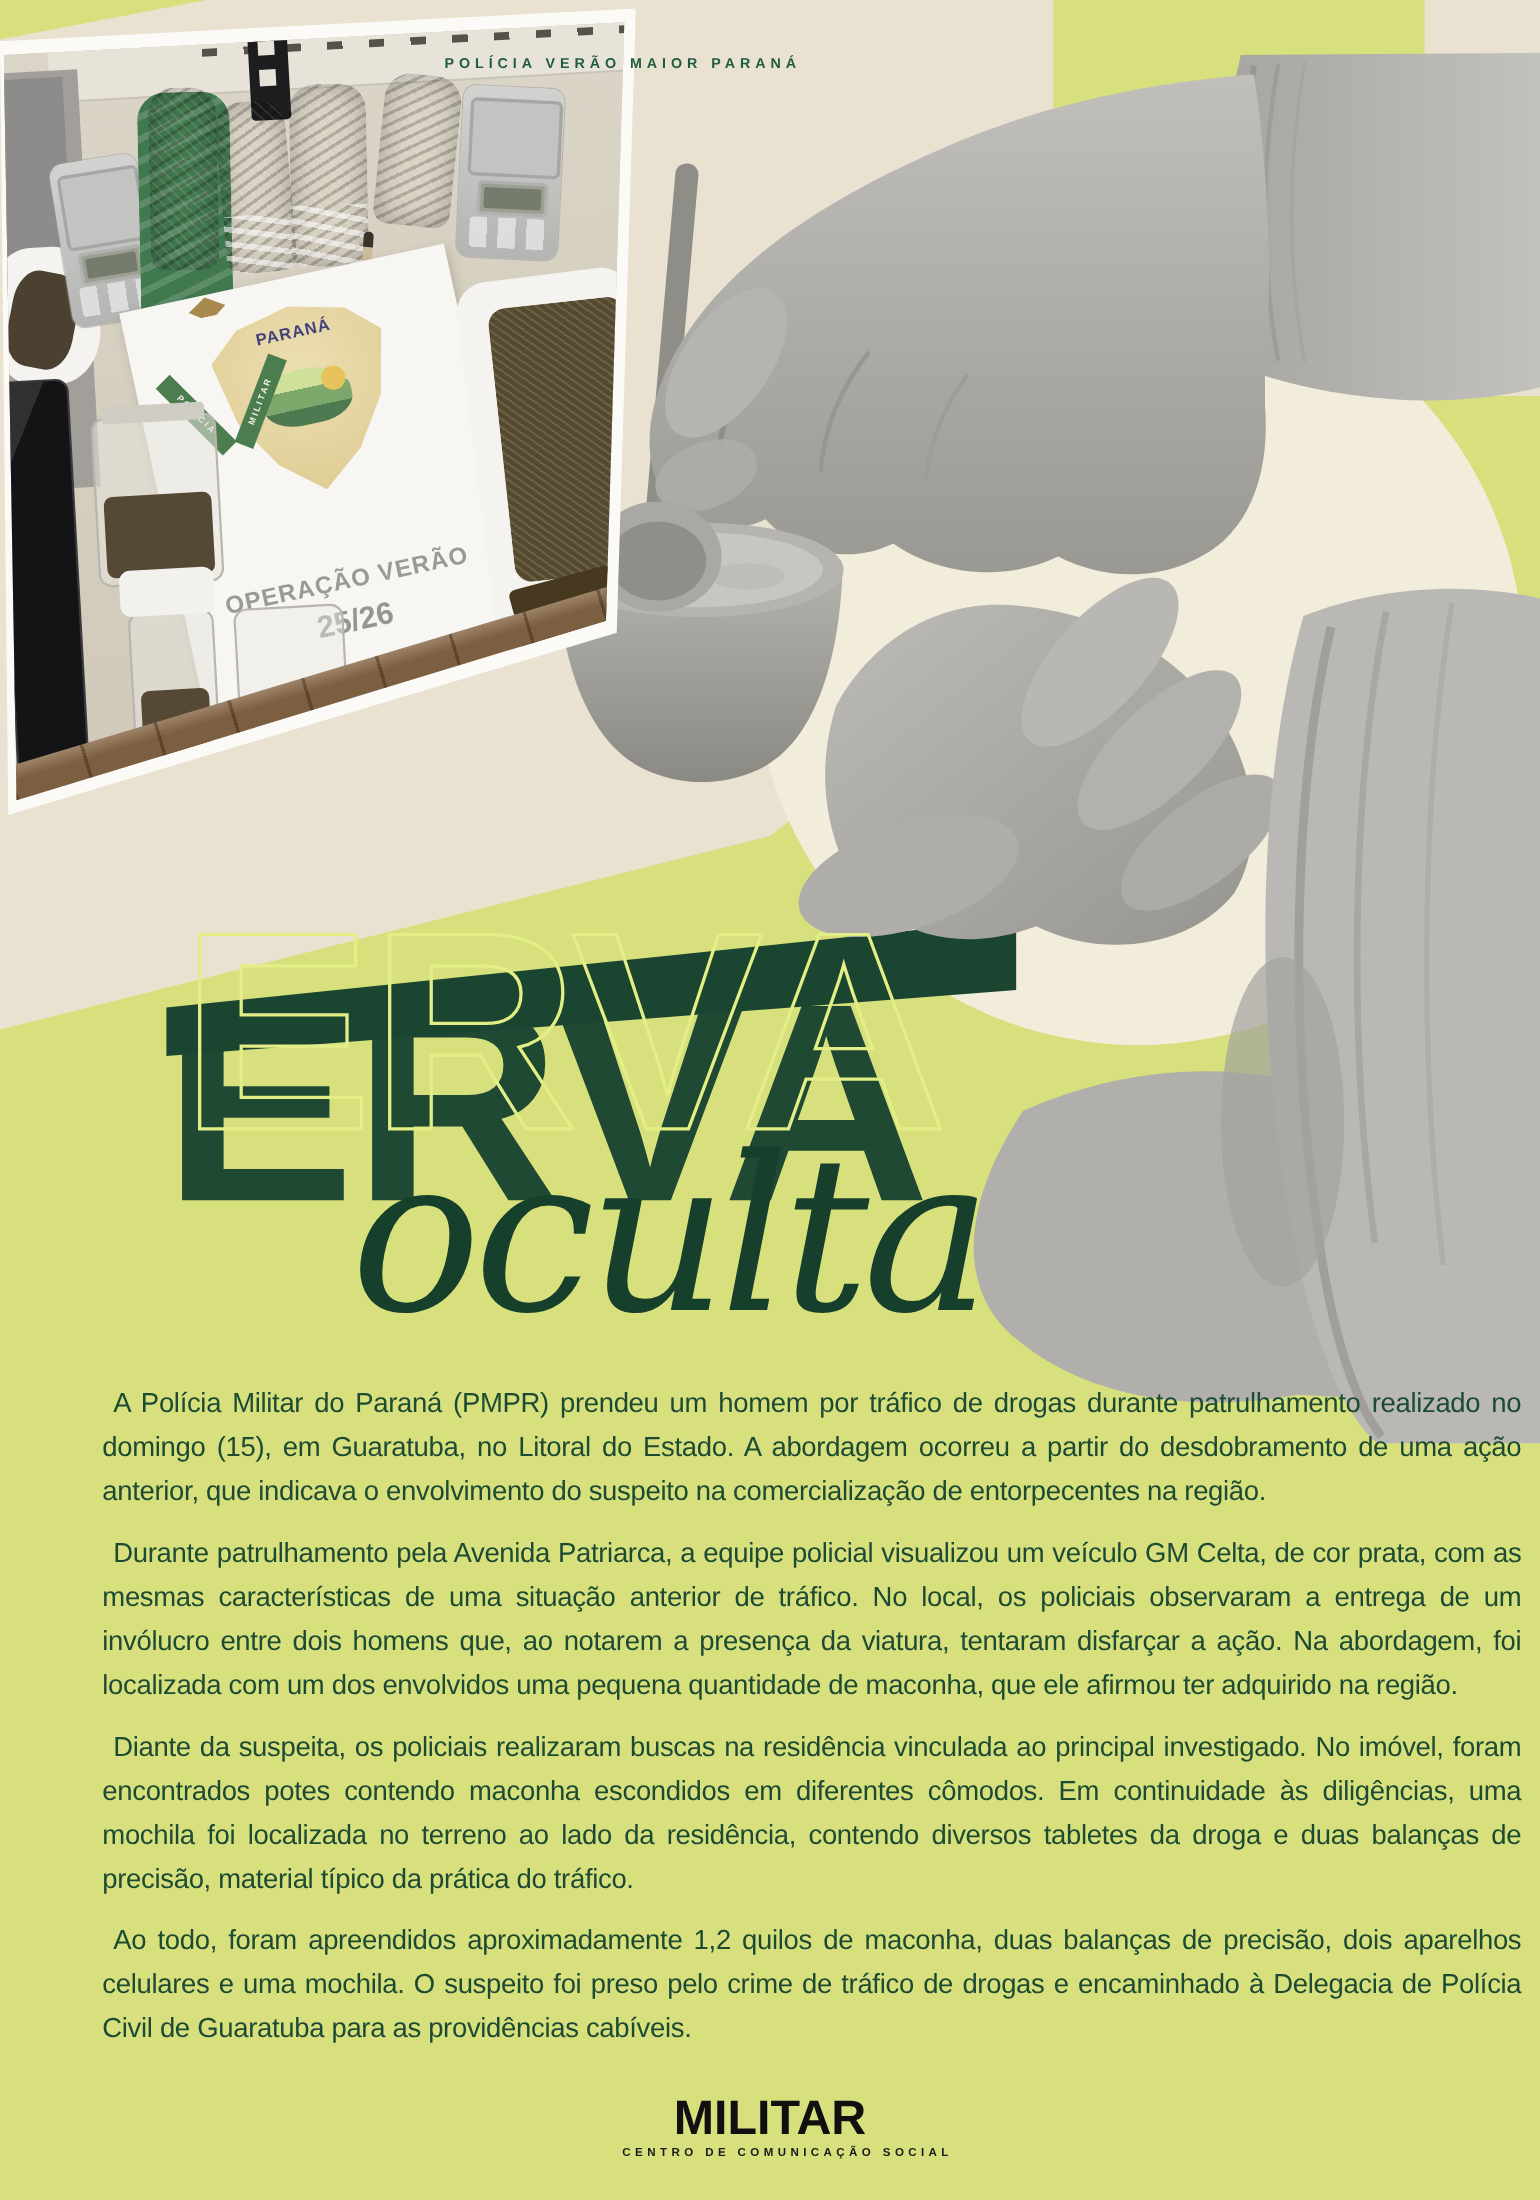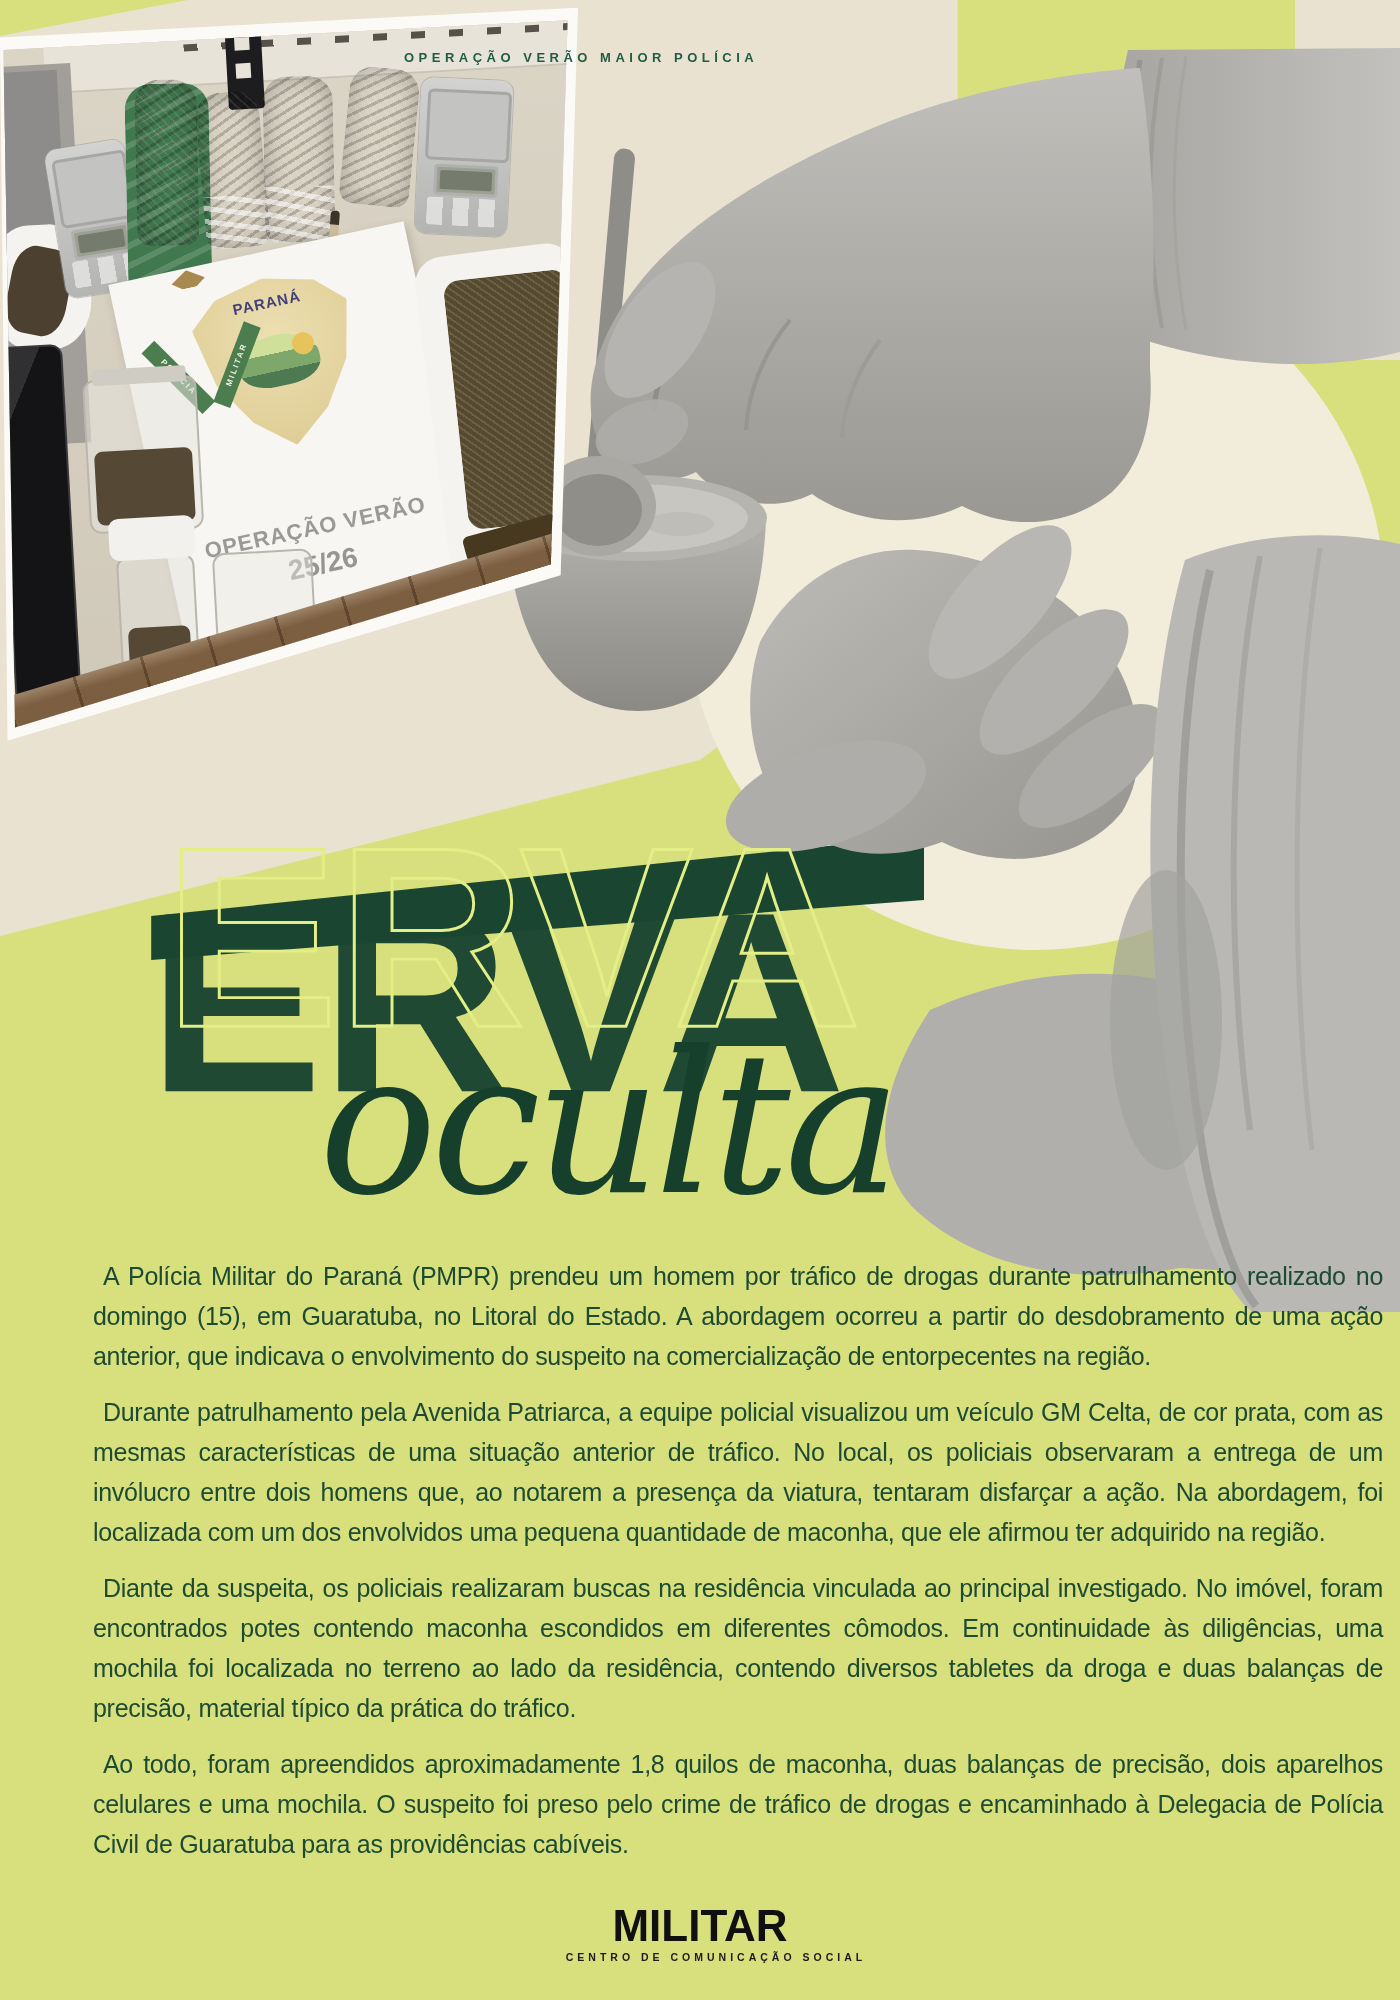--- a/index.html
+++ b/index.html
@@ -314,27 +314,27 @@
         <div class="jar jar3"></div>
 
         <div class="wood"></div>
       </div>
     </div>
   </div>
 
   <div class="title-outline above">ERVA</div>
   <div class="title-script above">oculta</div>
 
-  <div class="kicker above">OPERAÇÃO VERÃO MAIOR POLÍCIA</div>
+  <div class="kicker above">POLÍCIA VERÃO MAIOR PARANÁ</div>
 
   <div class="body-text above">
     <p>A Polícia Militar do Paraná (PMPR) prendeu um homem por tráfico de drogas durante patrulhamento realizado no domingo (15), em Guaratuba, no Litoral do Estado. A abordagem ocorreu a partir do desdobramento de uma ação anterior, que indicava o envolvimento do suspeito na comercialização de entorpecentes na região.</p>
     <p>Durante patrulhamento pela Avenida Patriarca, a equipe policial visualizou um veículo GM Celta, de cor prata, com as mesmas características de uma situação anterior de tráfico. No local, os policiais observaram a entrega de um invólucro entre dois homens que, ao notarem a presença da viatura, tentaram disfarçar a ação. Na abordagem, foi localizada com um dos envolvidos uma pequena quantidade de maconha, que ele afirmou ter adquirido na região.</p>
     <p>Diante da suspeita, os policiais realizaram buscas na residência vinculada ao principal investigado. No imóvel, foram encontrados potes contendo maconha escondidos em diferentes cômodos. Em continuidade às diligências, uma mochila foi localizada no terreno ao lado da residência, contendo diversos tabletes da droga e duas balanças de precisão, material típico da prática do tráfico.</p>
-    <p>Ao todo, foram apreendidos aproximadamente 1,8 quilos de maconha, duas balanças de precisão, dois aparelhos celulares e uma mochila.  O suspeito foi preso pelo crime de tráfico de drogas e encaminhado à Delegacia de Polícia Civil de Guaratuba para as providências cabíveis.</p>
+    <p>Ao todo, foram apreendidos aproximadamente 1,2 quilos de maconha, duas balanças de precisão, dois aparelhos celulares e uma mochila.  O suspeito foi preso pelo crime de tráfico de drogas e encaminhado à Delegacia de Polícia Civil de Guaratuba para as providências cabíveis.</p>
   </div>
 
   <div class="footer above">
     <div class="footer-logo">MILITAR</div>
     <div class="footer-sub">CENTRO DE COMUNICAÇÃO SOCIAL</div>
   </div>
 
 </div>
 
 </body></html>

